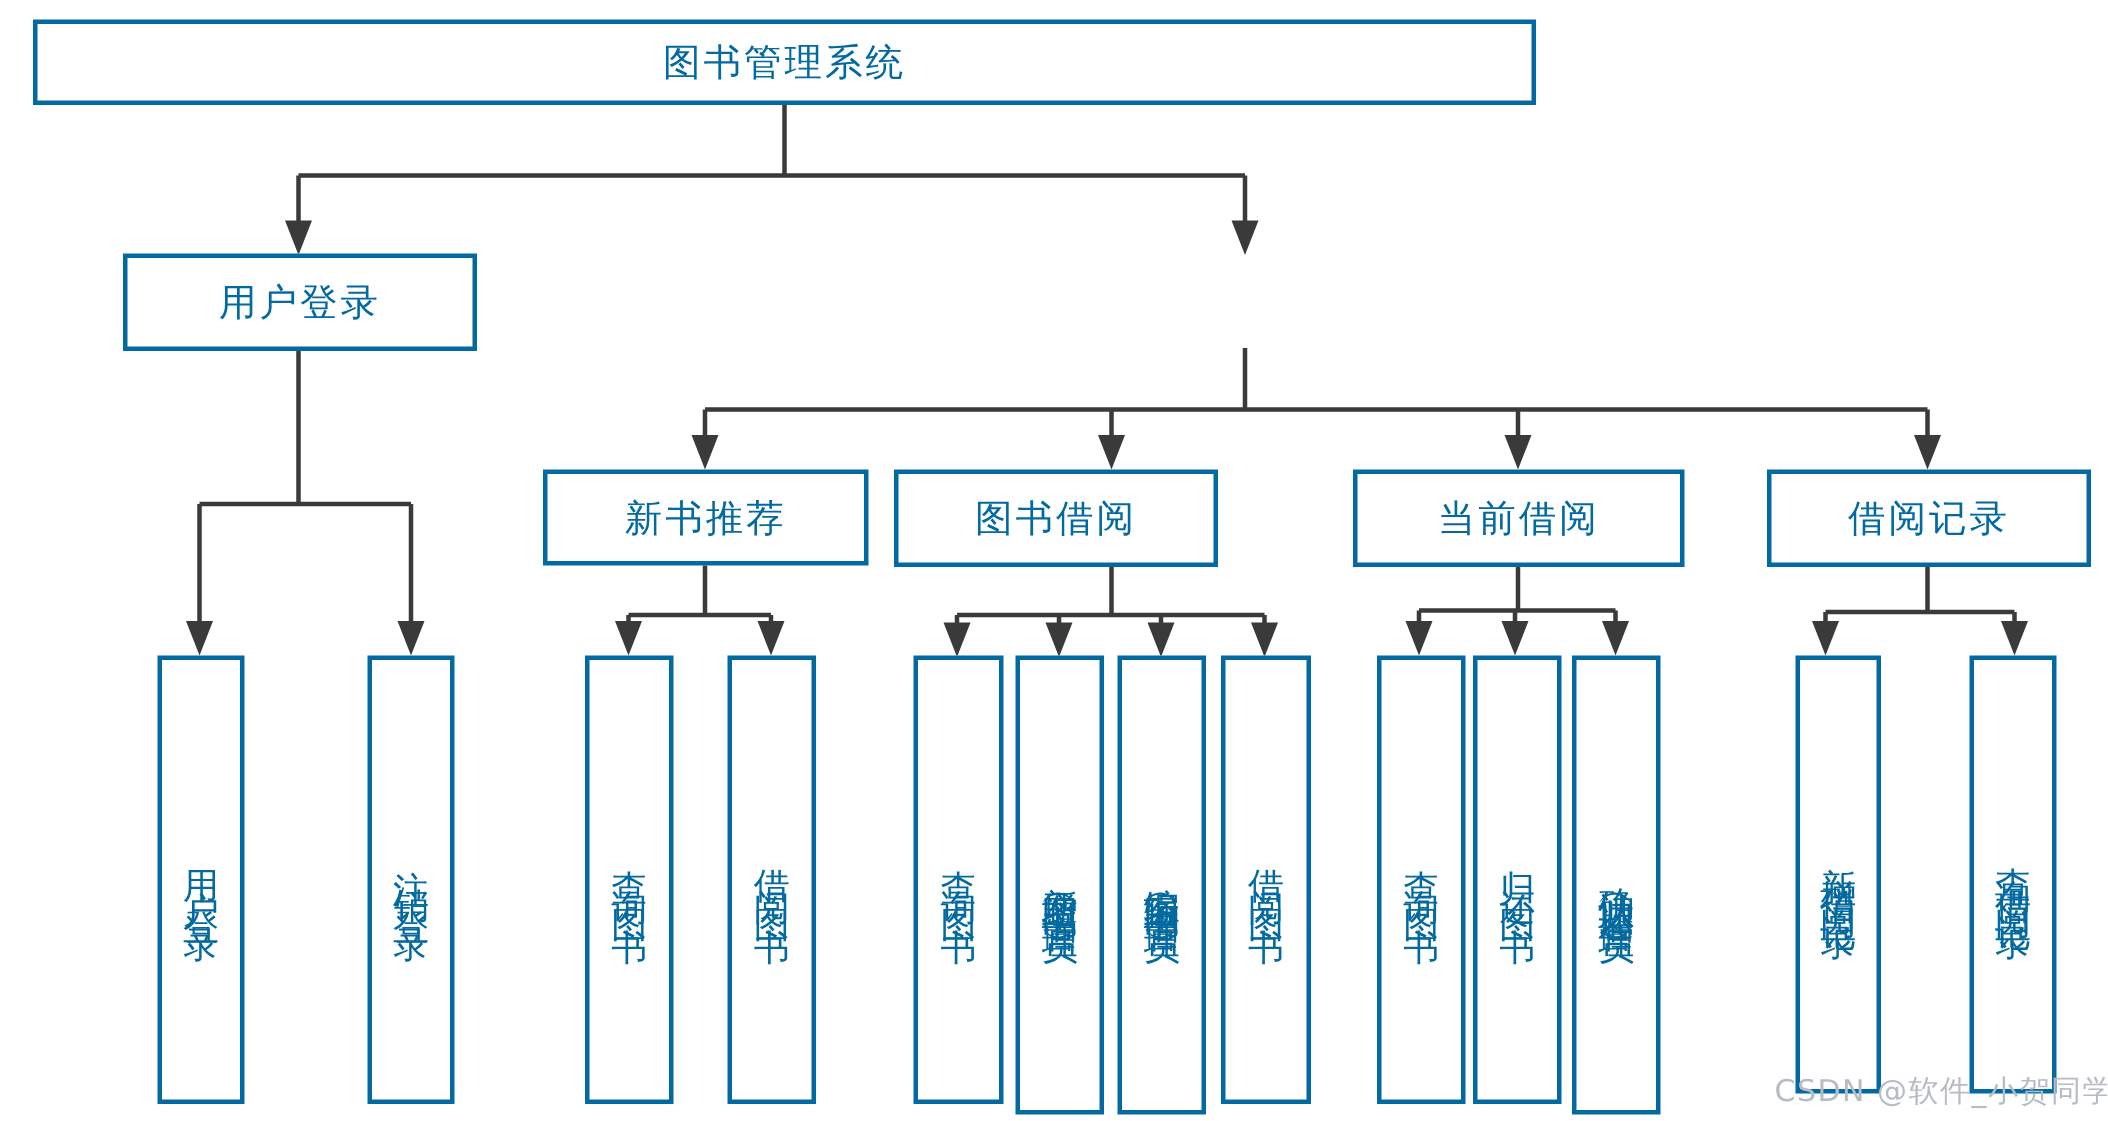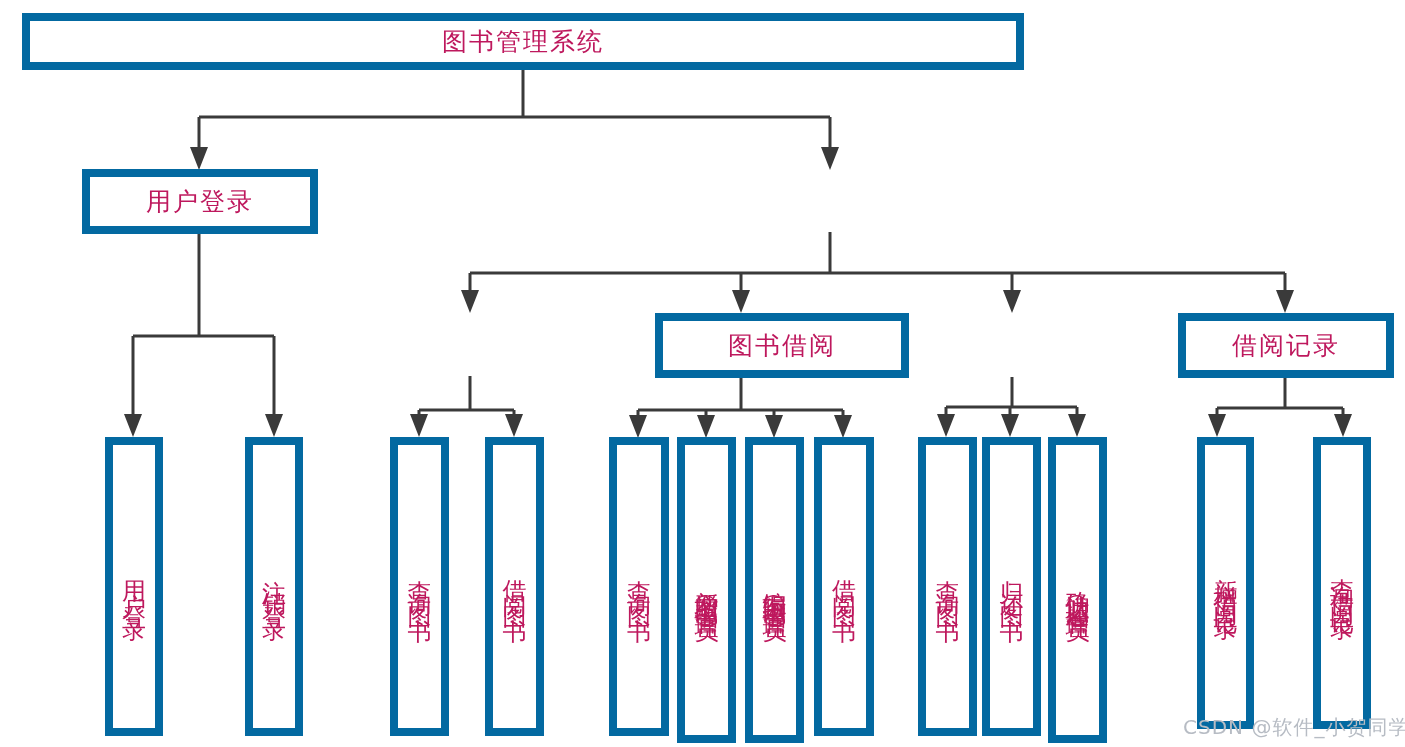--- a/index.html
+++ b/index.html
@@ -7,26 +7,26 @@
     position:relative;
     width:1405px; height:747px;
     background:#ffffff;
     font-family:"DejaVu Sans","Liberation Sans",sans-serif;
     overflow:hidden;
   }
   svg.edges { position:absolute; left:0; top:0; width:1405px; height:747px; }
   .node {
     position:absolute;
     box-sizing:border-box;
-    border:8px solid #0369a1;
+    border:3px solid #0369a1;
     background:#ffffff;
     display:flex;
     align-items:center;
     justify-content:center;
-    color:#be185d;
+    color:#0369a1;
     z-index:2;
   }
   .node.h { font-size:25px; letter-spacing:2px; white-space:nowrap; }
   .node.v {
     font-size:24px;
     writing-mode:vertical-rl;
     text-orientation:mixed;
     line-height:1;
   }
   .ls-big  { letter-spacing:13px; }
@@ -68,21 +68,23 @@
       M937,414 L955,414 L946,437 Z M1001,414 L1019,414 L1010,437 Z
       M1068,414 L1086,414 L1077,437 Z
       M1208,414 L1226,414 L1217,437 Z M1334,414 L1352,414 L1343,437 Z
       " fill="#3a3a3a" stroke="none"></path>
   </svg>
 
   <div class="node h" style="left:22px;top:13px;width:1002px;height:57px">图书管理系统</div>
 
   <div class="node h" style="left:82px;top:169px;width:236px;height:65px">用户登录</div>
 
-  <div class="node h" style="left:655px;top:313px;width:254px;height:65px">图书借阅</div>
+  <div class="node h" style="left:362px;top:313px;width:217px;height:64px">新书推荐</div>
+  <div class="node h" style="left:596px;top:313px;width:216px;height:65px">图书借阅</div>
+  <div class="node h" style="left:902px;top:313px;width:221px;height:65px">当前借阅</div>
   <div class="node h" style="left:1178px;top:313px;width:216px;height:65px">借阅记录</div>
 
   <div class="node v ls-big" style="left:105px;top:437px;width:58px;height:299px">用户登录</div>
   <div class="node v ls-big" style="left:245px;top:437px;width:58px;height:299px">注销登录</div>
 
   <div class="node v ls-big" style="left:390px;top:437px;width:59px;height:299px">查询图书</div>
   <div class="node v ls-big" style="left:485px;top:437px;width:59px;height:299px">借阅图书</div>
 
   <div class="node v ls-big" style="left:609px;top:437px;width:60px;height:299px">查询图书</div>
   <div class="node v ls-small" style="left:677px;top:437px;width:59px;height:306px">新增图书（管理员）</div>

